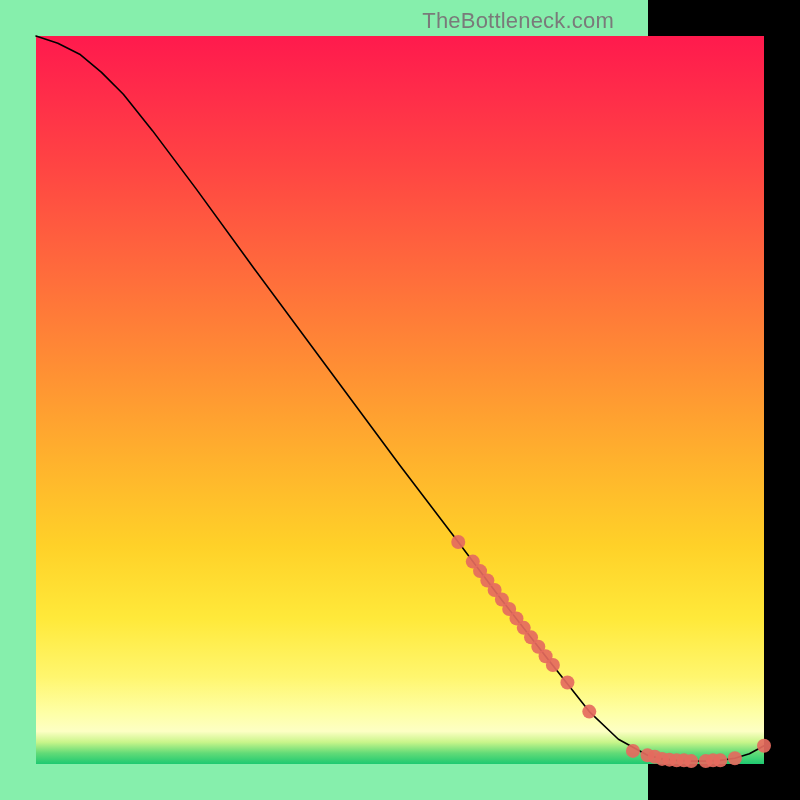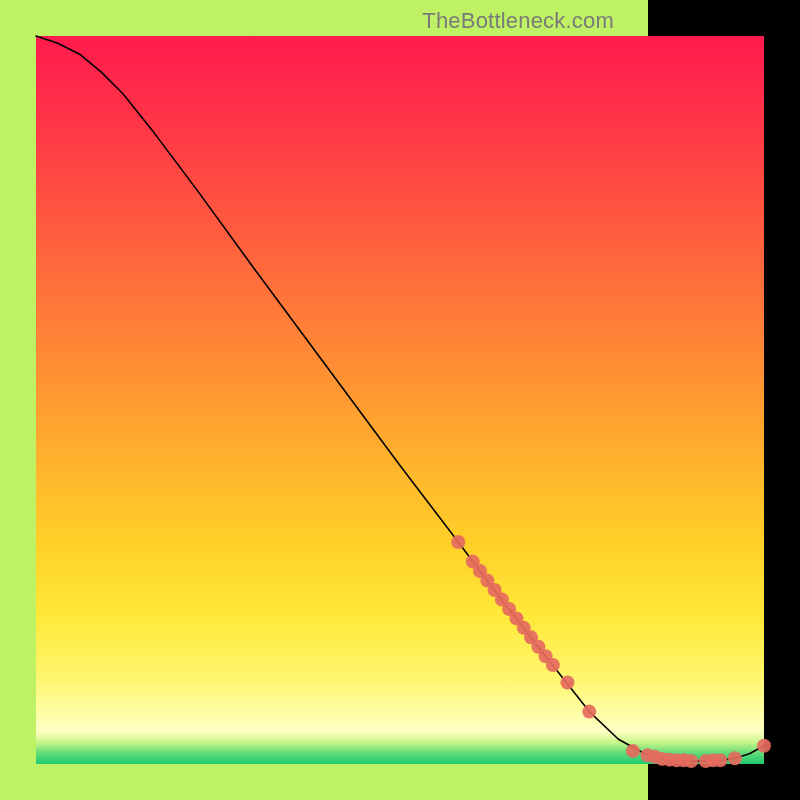--- a/index.html
+++ b/index.html
@@ -8,21 +8,21 @@
     width: 800px;
     height: 800px;
     background: #000;
     overflow: hidden;
     font-family: Arial, Helvetica, sans-serif;
   }
   .frame {
     position: relative;
     width: 648px;
     height: 800px;
-    background: #bef264;
+    background: #86efac;
   }
   .plot-area {
     position: absolute;
     left: 36px;
     top: 36px;
     width: 728px;
     height: 728px;
     
     background: linear-gradient(
       to bottom,

